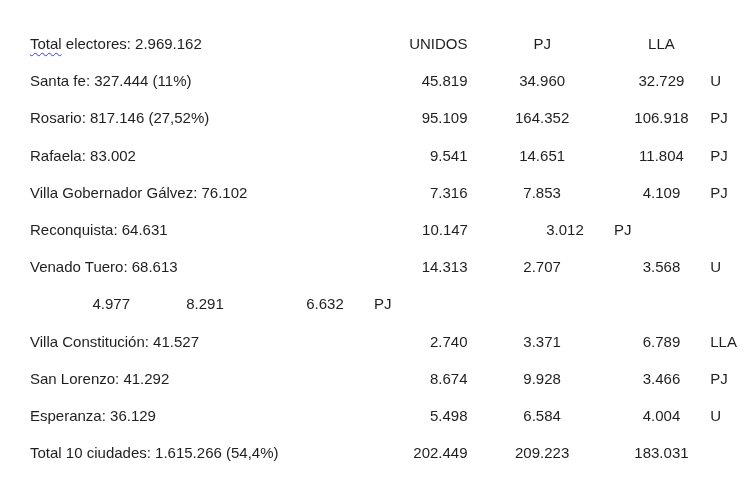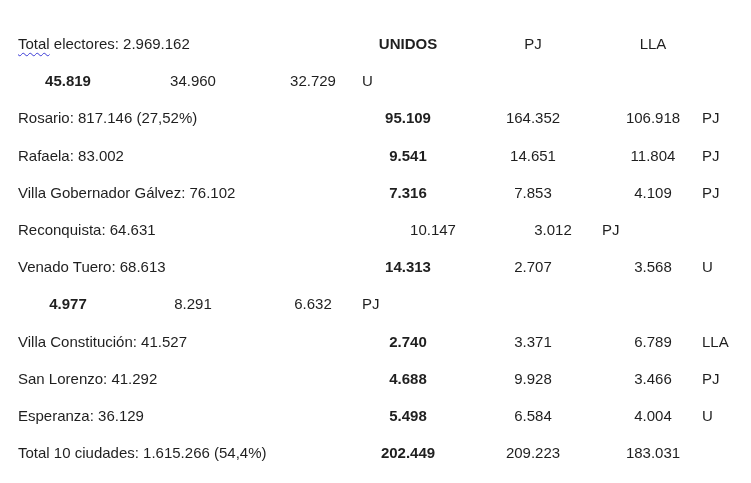--- a/index.html
+++ b/index.html
@@ -16,26 +16,26 @@
     font-size: 15px;
     color: #1f1f1f;
     box-sizing: border-box;
     padding-top: 25px;
     overflow: hidden;
   }
   .row {
     display: flex;
     align-items: center;
     height: 37.2px;
-    padding-left: 18px;
+    padding-left: 30px;
     box-sizing: border-box;
     white-space: nowrap;
   }
   .c-city { width: 340px; text-align: left; }
-  .c-unidos { width: 100px; text-align: center; font-weight: bold; }
+  .c-unidos { width: 100px; text-align: right; }
   .c-pj { width: 150px; text-align: center; }
   .c-lla { width: 90px; text-align: center; }
   .c-winner { width: 41px; text-align: left; padding-left: 4px; }
   .misspelled {
     text-decoration-line: underline;
     text-decoration-style: wavy;
     text-decoration-color: #3b3bd6;
     text-decoration-thickness: 1px;
     text-underline-offset: 3px;
   }
@@ -47,20 +47,21 @@
 
   <div class="row">
     <div class="c-city"><span class="misspelled">Total</span><span> electores: 2.969.162</span></div>
     <div class="c-unidos">UNIDOS</div>
     <div class="c-pj">PJ</div>
     <div class="c-lla">LLA</div>
     <div class="c-winner"></div>
   </div>
 
   <div class="row">
+    <div class="c-city">Santa fe: 327.444 (11%)</div>
     <div class="c-unidos">45.819</div>
     <div class="c-pj">34.960</div>
     <div class="c-lla">32.729</div>
     <div class="c-winner">U</div>
   </div>
 
   <div class="row">
     <div class="c-city">Rosario: 817.146 (27,52%)</div>
     <div class="c-unidos">95.109</div>
     <div class="c-pj">164.352</div>
@@ -109,21 +110,21 @@
   <div class="row">
     <div class="c-city">Villa Constitución: 41.527</div>
     <div class="c-unidos">2.740</div>
     <div class="c-pj">3.371</div>
     <div class="c-lla">6.789</div>
     <div class="c-winner">LLA</div>
   </div>
 
   <div class="row">
     <div class="c-city">San Lorenzo: 41.292</div>
-    <div class="c-unidos">4.688</div>
+    <div class="c-unidos">8.674</div>
     <div class="c-pj">9.928</div>
     <div class="c-lla">3.466</div>
     <div class="c-winner">PJ</div>
   </div>
 
   <div class="row">
     <div class="c-city">Esperanza: 36.129</div>
     <div class="c-unidos">5.498</div>
     <div class="c-pj">6.584</div>
     <div class="c-lla">4.004</div>

